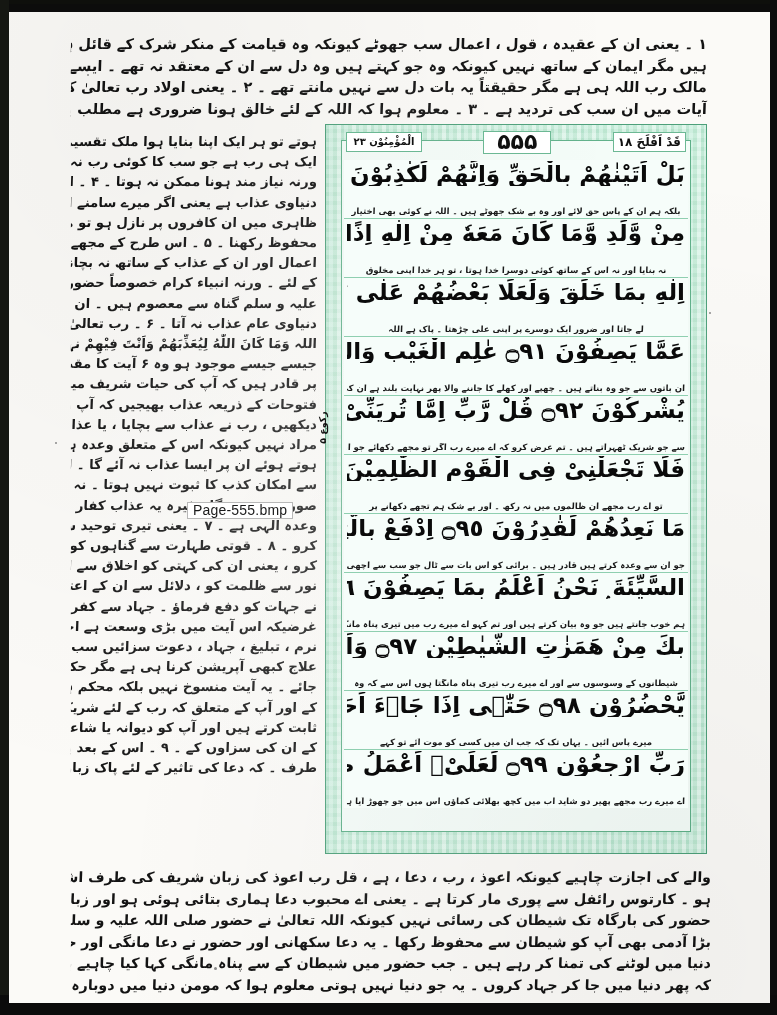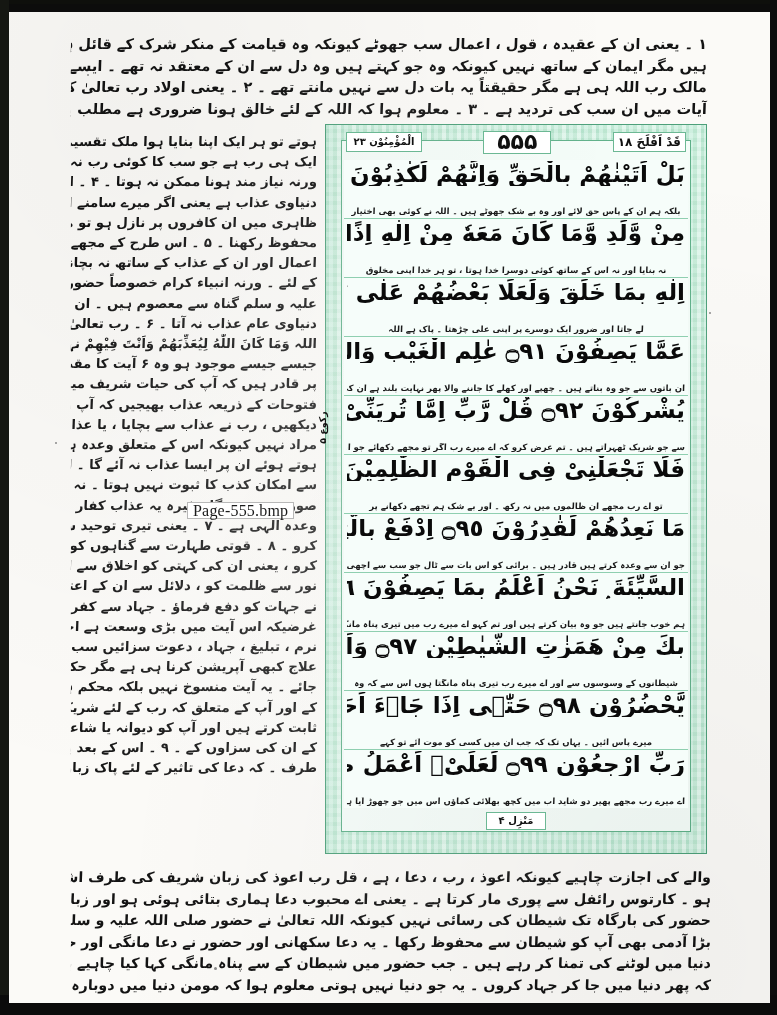--- a/index.html
+++ b/index.html
@@ -253,22 +253,22 @@
   }
 
   
   #file-watermark {
     position: absolute;
     left: 178px;
     top: 490px;
     background: #ffffff;
     border: 1px solid #b8b8b8;
     color: #1a1a1a;
-    font-family: Liberation Serif, serif;
-    font-size: 16px;
+    font-family: Liberation Sans, sans-serif;
+    font-size: 14px;
     line-height: 13px;
     padding: 1px 5px;
     z-index: 40;
     white-space: nowrap;
     letter-spacing: 0.2px;
   }
 
   
   .speck { position: absolute; background: #8a8a8a; border-radius: 50%; z-index: 30; }
 </style>
@@ -375,23 +375,20 @@
         <div class="ayah-row">
           <div class="arabic-line">يَّحْضُرُوْنِ ۝٩٨ حَتّٰۤى اِذَا جَاۗءَ اَحَدَهُمُ الْمَوْتُ قَالَ</div>
           <div class="trans-line">میرے پاس آئیں ۔ یہاں تک کہ جب ان میں کسی کو موت آئے تو کہے</div>
         </div>
         <div class="ayah-row">
           <div class="arabic-line">رَبِّ ارْجِعُوْنِ ۝٩٩ لَعَلِّيْۤ اَعْمَلُ صَالِحًا فِيْمَا تَرَكْتُ كَلَّا</div>
           <div class="trans-line">اے میرے رب مجھے پھیر دو شاید اب میں کچھ بھلائی کماؤں اس میں جو چھوڑ آیا ہوں ہرگز نہیں</div>
         </div>
       </div>
 
-      <div id="panel-footer">
-        <div id="manzil-box">مَنْزِل ۴</div>
-      </div>
     </div>
 
     <div id="ruku-marker">
       <span>رکوع ۵</span>
     </div>
 
     <div id="bottom-commentary" class="urdu">
       <div class="urdu-line">والے کی اجازت چاہیے کیونکہ اعوذ ، رب ، دعا ، ہے ، قل رب اعوذ کی زبان شریف کی طرف اشارہ ہے</div>
       <div class="urdu-line">ہو ۔ کارتوس رائفل سے پوری مار کرتا ہے ۔ یعنی اے محبوب دعا ہماری بتائی ہوئی ہو اور زبان تمہاری</div>
       <div class="urdu-line">حضور کی بارگاہ تک شیطان کی رسائی نہیں کیونکہ اللہ تعالیٰ نے حضور صلی اللہ علیہ و سلم رب کے فضل و کرم سے شیطان کے وسوسوں سے بھی محفوظ ہیں اور</div>

